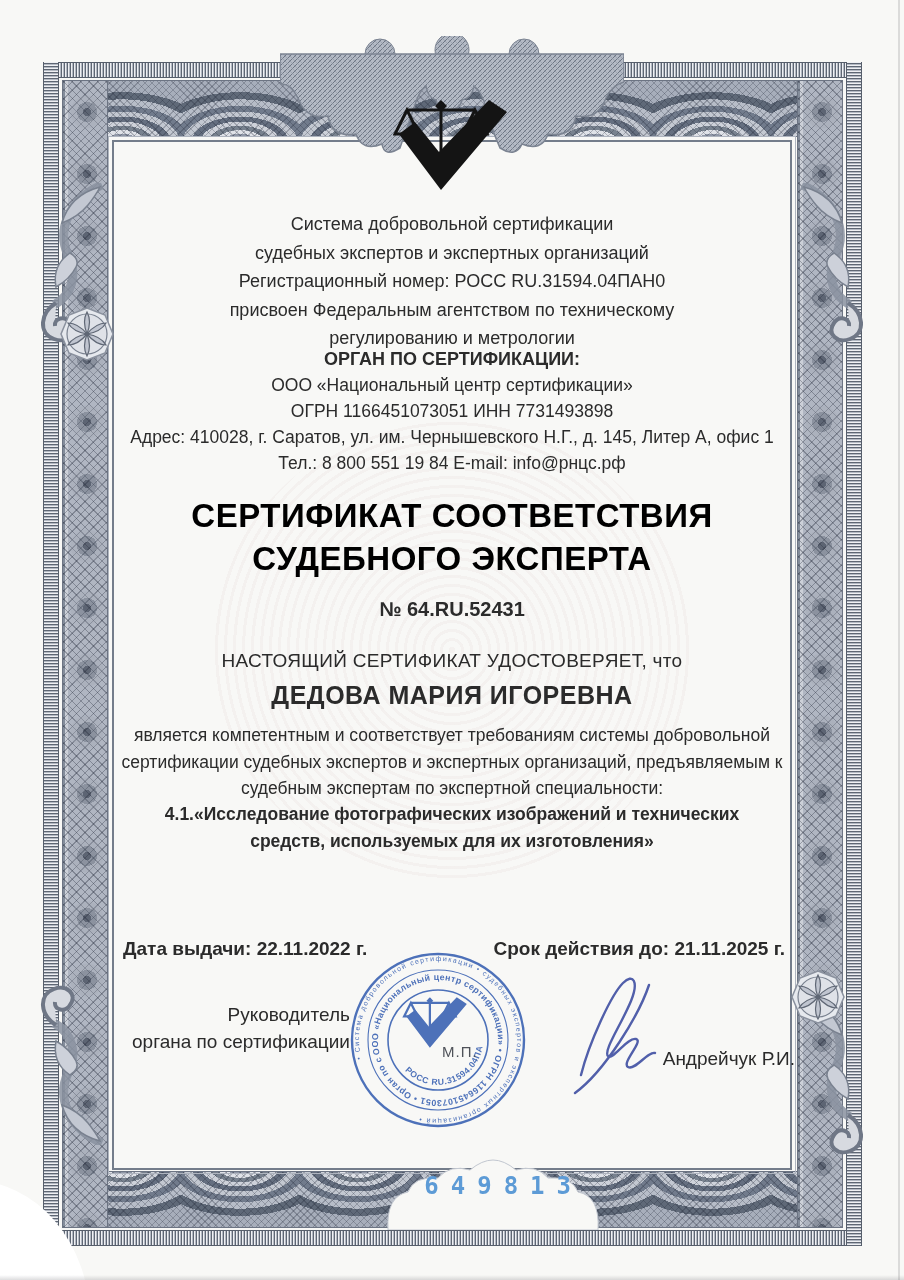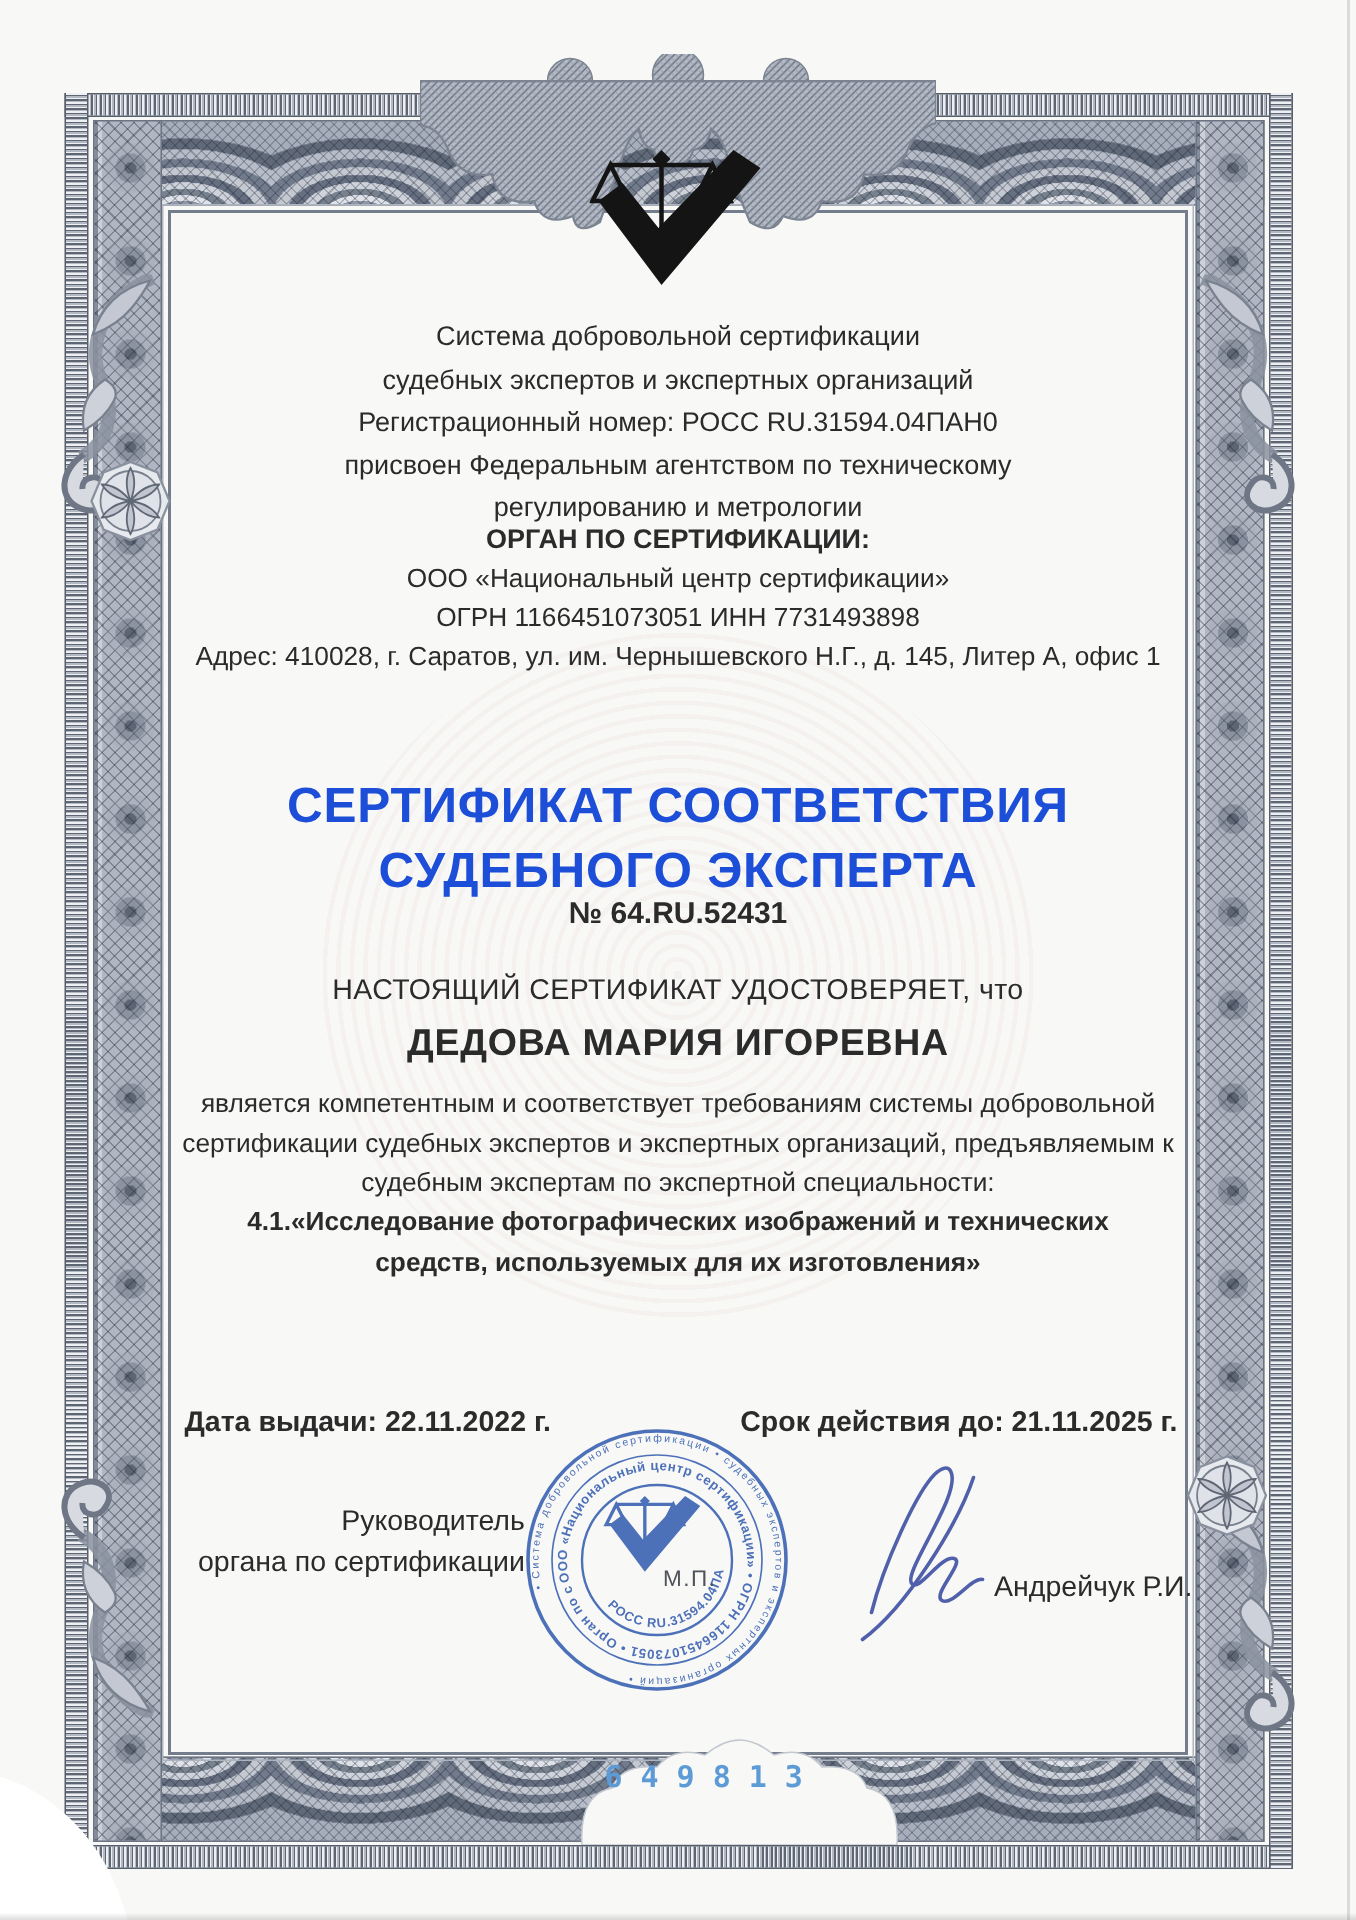--- a/index.html
+++ b/index.html
@@ -40,33 +40,33 @@
   .inner-frame{position:absolute;left:112px;top:140px;width:676px;height:1026px;
     border:2px solid #747d8b;outline:1px solid #aeb4bf;outline-offset:3px;}
   
   .watermark{position:absolute;left:212px;top:420px;width:480px;height:460px;border-radius:50%;
     background:repeating-radial-gradient(circle at 50% 50%,rgba(166,108,108,.05) 0 3px,rgba(0,0,0,0) 3px 9px);}
   
   .txt{position:absolute;left:112px;right:112px;text-align:center;}
   .sys{top:210px;font-size:18px;line-height:28.5px;}
   .org{top:346px;font-size:17.5px;line-height:26px;}
   .org .h{font-weight:bold;font-size:18px;}
-  .title{top:515px;font-size:33px;font-weight:bold;line-height:43px;color:#1d4ed8;letter-spacing:.5px;}
+  .title{top:494px;font-size:33px;font-weight:bold;line-height:43px;color:#000000;letter-spacing:.5px;}
   .number{top:598px;font-size:20px;font-weight:bold;}
   .intro{top:650px;font-size:19px;letter-spacing:.3px;}
   .holder{top:681px;font-size:25px;font-weight:bold;letter-spacing:.5px;}
   .bodytxt{top:722px;left:120px;right:120px;font-size:17.5px;line-height:26.5px;}
   .spec{top:801px;left:128px;right:128px;font-size:17.5px;font-weight:bold;line-height:27px;}
   .dates{top:938px;left:123px;right:119px;font-size:19px;font-weight:bold;}
   .dates .l{float:left;}
   .dates .r{float:right;margin-left:24px;}
   .role{position:absolute;left:132px;top:1001px;font-size:19px;line-height:27px;text-align:right;}
   .signer{position:absolute;right:109px;top:1048px;font-size:19px;}
-  .serial{position:absolute;left:403px;top:1172px;width:180px;text-align:left;
-    font-family:"DejaVu Sans Mono",monospace;font-size:20px;font-weight:bold;
+  .serial{position:absolute;left:403px;top:1172px;width:180px;text-align:right;
+    font-family:"DejaVu Sans Mono",monospace;font-size:24px;font-weight:bold;
     letter-spacing:12px;color:#5d9bd6;}
   
   .corner-notch{position:absolute;left:-30px;bottom:-40px;width:120px;height:140px;background:#fff;
     border-radius:0 100% 0 0;}
   .edge-r{position:absolute;right:4px;top:0;bottom:0;width:2px;background:rgba(130,130,135,.25);}
   .edge-b{position:absolute;left:0;right:0;bottom:0;height:5px;
     background:linear-gradient(rgba(0,0,0,0),rgba(120,120,125,.25));}
 </style>
 </head>
 <body>
@@ -172,20 +172,21 @@
     <div>Регистрационный номер: РОСС RU.31594.04ПАН0</div>
     <div>присвоен Федеральным агентством по техническому</div>
     <div>регулированию и метрологии</div>
   </div>
 
   <div class="txt org">
     <div class="h">ОРГАН ПО СЕРТИФИКАЦИИ:</div>
     <div>ООО «Национальный центр сертификации»</div>
     <div>ОГРН 1166451073051 ИНН 7731493898</div>
     <div>Адрес: 410028, г. Саратов, ул. им. Чернышевского Н.Г., д. 145, Литер А, офис 1</div>
+    <div>Тел.: 8 800 551 19 84 E-mail: info@рнцс.рф</div>
   </div>
 
   <div class="txt title">
     <div>СЕРТИФИКАТ СООТВЕТСТВИЯ</div>
     <div>СУДЕБНОГО ЭКСПЕРТА</div>
   </div>
 
   <div class="txt number">№ 64.RU.52431</div>
   <div class="txt intro">НАСТОЯЩИЙ СЕРТИФИКАТ УДОСТОВЕРЯЕТ, что</div>
   <div class="txt holder">ДЕДОВА МАРИЯ ИГОРЕВНА</div>

